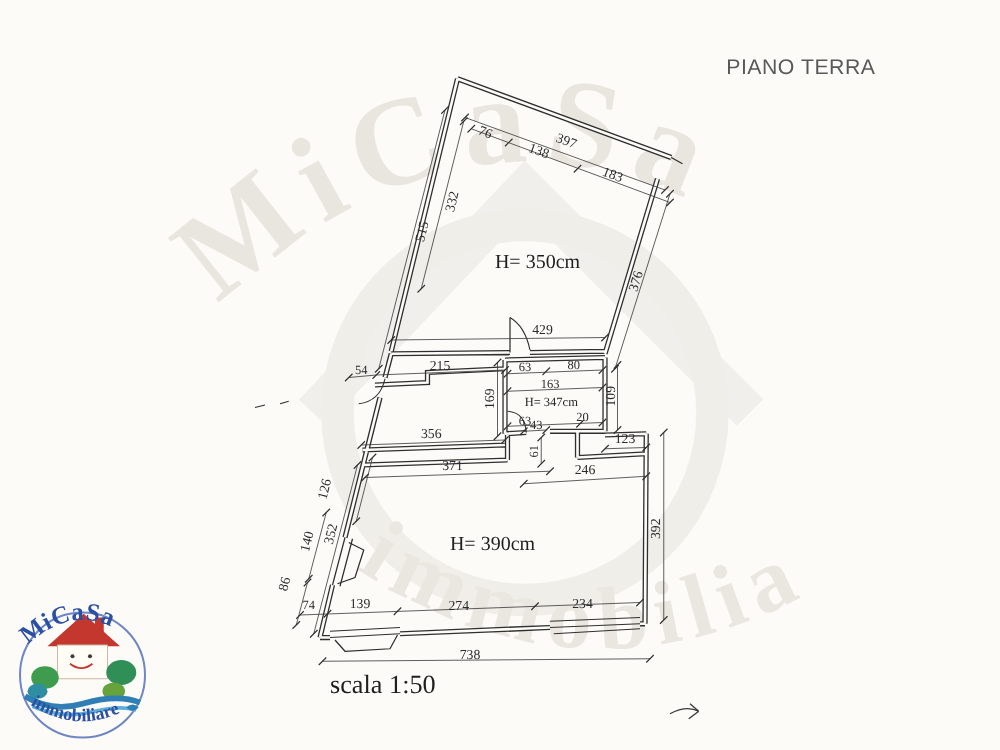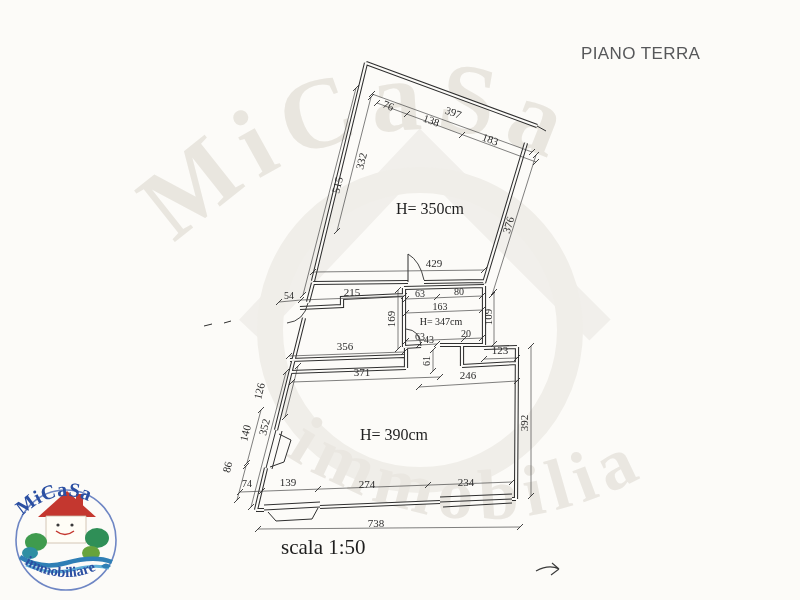--- a/index.html
+++ b/index.html
@@ -11,21 +11,21 @@
     background:var(--background);
     font-family:"Liberation Serif", serif;
   }
   .page-title{
     position:absolute; left:581px; top:44px;
     font-family:"Liberation Sans", sans-serif;
     font-size:17px; font-weight:400; letter-spacing:0.4px;
     color:var(--title);
   }
   .scale-label{
-    position:absolute; left:281px; top:535px;
+    position:absolute; left:264px; top:535px;
     font-size:21px; color:#1e1e1e;
   }
   .plan-svg{position:absolute; left:0; top:0;}
   .logo-svg{position:absolute; left:6px; top:458px;}
   .dim{font:11px "Liberation Serif", serif; fill:#2b2b2b; text-anchor:middle;}
   .dim-sm{font:10px "Liberation Serif", serif; fill:#2b2b2b; text-anchor:middle;}
   .hlabel{font:16px "Liberation Serif", serif; fill:#1f1f1f; text-anchor:middle;}
   .hlabel-sm{font:10px "Liberation Serif", serif; fill:#1f1f1f; text-anchor:middle;}
   .logo-arc{font:700 20px "Liberation Serif", serif; fill:#2b4fa2; letter-spacing:0.5px;}
   .logo-arc-sm{font:700 14.5px "Liberation Serif", serif; fill:#2b4fa2;}

